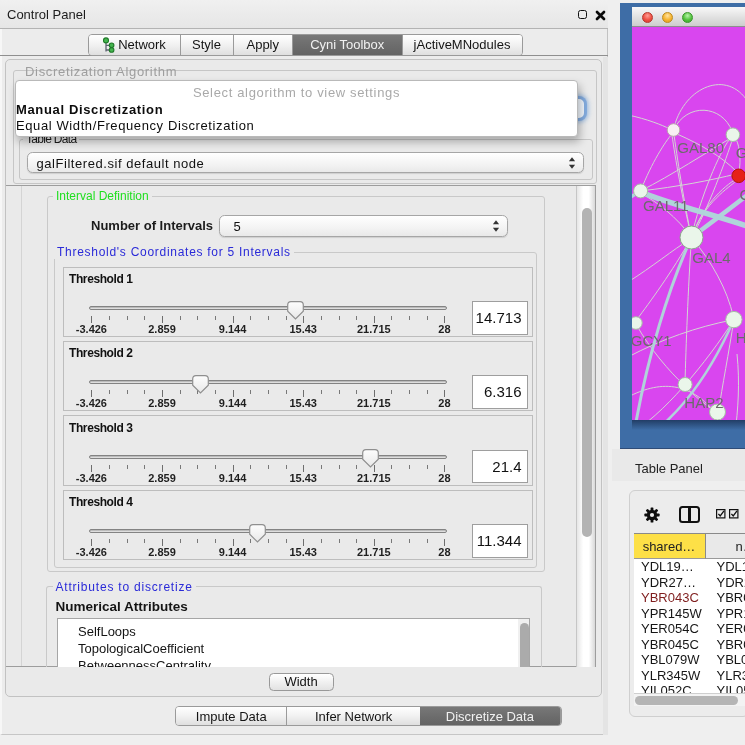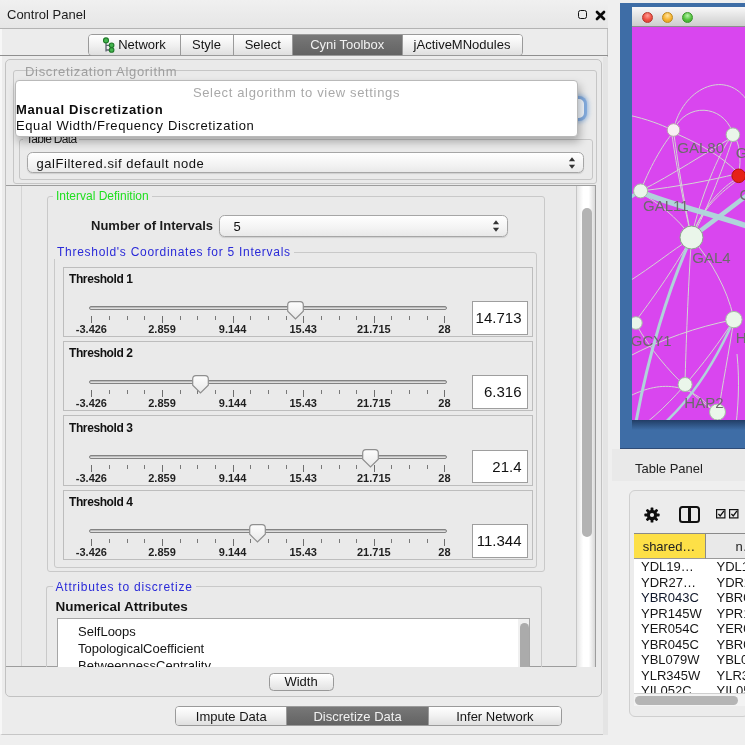--- a/index.html
+++ b/index.html
@@ -53,21 +53,21 @@
 <div class="abs" style="left:87.5px;top:33.5px;width:435px;height:22px;border:1px solid #9a9a9a;border-radius:4px;overflow:hidden;display:flex;">
   <div class="seg" style="width:92px;">
     <svg width="13" height="16" viewBox="0 0 13 16" style="margin-right:3px;">
       <path d="M4 5.5 V14.5 M4 8.3 H7.5 M4 13 H7.5" stroke="#5c6370" stroke-width="1.3" fill="none"></path>
       <circle cx="4" cy="3.4" r="2.5" fill="#44b54e" stroke="#1f7a28" stroke-width="1.1"></circle>
       <circle cx="9.6" cy="8.3" r="2.3" fill="#44b54e" stroke="#1f7a28" stroke-width="1.1"></circle>
       <circle cx="9.6" cy="13" r="2.3" fill="#44b54e" stroke="#1f7a28" stroke-width="1.1"></circle>
     </svg>
     Network</div>
   <div class="seg" style="width:53px;">Style</div>
-  <div class="seg" style="width:59.5px;">Select</div>
+  <div class="seg" style="width:59.5px;">Apply</div>
   <div class="seg sel" style="width:109.5px;">Cyni Toolbox</div>
   <div class="seg" style="width:119px;border-right:none;">jActiveMNodules</div>
 </div>
 
 <div class="abs" style="left:602.5px;top:57px;width:5px;height:678px;background:#e4e4e4;"></div>
 
 <div class="abs" style="left:5px;top:59px;width:597px;height:638px;background:#eaeaea;border:1px solid #c2c2c2;border-radius:5px;"></div>
 
 <div class="grp" style="left:13px;top:70px;width:584px;height:114px;"></div>
 <div class="abs" style="left:25px;top:64.5px;font-size:13px;letter-spacing:0.68px;line-height:13px;color:#9e9e9e;white-space:nowrap;">Discretization Algorithm</div>
@@ -286,22 +286,22 @@
   <div class="abs" style="left:461.5px;top:3.5px;width:9px;height:46px;background:#ababab;border-radius:4.5px 4.5px 0 0;"></div>
 </div>
 
 <div class="abs" style="left:268.5px;top:672.5px;width:65px;height:18.5px;border:1px solid #999;border-radius:4.5px;background:linear-gradient(#ffffff,#efefef 55%,#e2e2e2);display:flex;align-items:center;justify-content:center;font-size:13px;color:#111;">Width</div>
 
 <div class="abs" style="left:576px;top:186px;width:20px;height:481px;background:linear-gradient(90deg,#e6e6e6,#ffffff 35%,#ffffff 65%,#d8d8d8);border-left:1px solid #c6c6c6;border-right:1px solid #9d9d9d;"></div>
 <div class="abs" style="left:581.5px;top:208px;width:10px;height:329px;background:#b3b3b3;border-radius:5px;"></div>
 
 <div class="abs" style="left:175px;top:706px;width:387px;height:20px;border:1px solid #9a9a9a;border-radius:4px;overflow:hidden;display:flex;">
   <div class="seg" style="width:112px;">Impute Data</div>
+  <div class="seg" style="width:133px;border-right:none;">Infer Network</div>
   <div class="seg sel" style="width:142px;">Discretize Data</div>
-  <div class="seg" style="width:133px;border-right:none;">Infer Network</div>
 </div>
 
 <div class="abs" style="left:620px;top:3px;width:125px;height:446px;background:#3e6da6;border-bottom:1.5px solid #2e4c78;"></div>
 
 <div class="abs" style="left:631.5px;top:7px;width:113.5px;height:20px;background:linear-gradient(#f8f8f8,#cdcdcd);border-bottom:1px solid #8e8e8e;"></div>
 <div class="abs" style="left:641.5px;top:11.5px;width:11px;height:11px;border-radius:50%;background:radial-gradient(circle at 50% 30%,#ff9d94 0%,#ee4f42 55%,#d83a2e 100%);border:0.5px solid #b5372c;"></div>
 <div class="abs" style="left:661.5px;top:11.5px;width:11px;height:11px;border-radius:50%;background:radial-gradient(circle at 50% 30%,#ffe2a0 0%,#f5b32e 55%,#de9a1b 100%);border:0.5px solid #bd8a1c;"></div>
 <div class="abs" style="left:681.5px;top:11.5px;width:11px;height:11px;border-radius:50%;background:radial-gradient(circle at 50% 30%,#b7f3a8 0%,#52c23e 55%,#3da52c 100%);border:0.5px solid #38942a;"></div>
 
 <div class="abs" style="left:631.5px;top:27px;width:113.5px;height:393px;background:#d946ef;overflow:hidden;">
@@ -406,21 +406,21 @@
   </svg>
 
 <div class="abs" style="left:633.5px;top:532.5px;width:111.5px;height:160.5px;overflow:hidden;background:#fff;">
   <div class="abs" style="left:0;top:0;width:72px;height:26px;background:#fde047;border-top:1px solid #8a8a8a;border-bottom:1px solid #9a9a9a;border-right:1px solid #8a8a8a;text-align:center;font-size:13px;color:#222;line-height:26px;">shared…</div>
   <div class="abs" style="left:72px;top:0;width:120px;height:26px;background:#e9e9e9;border-top:1px solid #8a8a8a;border-bottom:1px solid #9a9a9a;font-size:13px;color:#222;line-height:26px;"><span style="margin-left:30px;">n…</span></div>
   <div id="TROWS">
       <div class="abs" style="left:7.5px;top:26.5px;font-size:13px;color:#161616;">YDL19…</div>
       <div class="abs" style="left:83px;top:26.5px;font-size:13px;color:#161616;">YDL19W</div>
       <div class="abs" style="left:7.5px;top:42px;font-size:13px;color:#161616;">YDR27…</div>
       <div class="abs" style="left:83px;top:42px;font-size:13px;color:#161616;">YDR27C</div>
-      <div class="abs" style="left:7.5px;top:57.5px;font-size:13px;color:#0f172a;">YBR043C</div>
+      <div class="abs" style="left:7.5px;top:57.5px;font-size:13px;color:#7f1d1d;">YBR043C</div>
       <div class="abs" style="left:83px;top:57.5px;font-size:13px;color:#161616;">YBR04C</div>
       <div class="abs" style="left:7.5px;top:73px;font-size:13px;color:#161616;">YPR145W</div>
       <div class="abs" style="left:83px;top:73px;font-size:13px;color:#161616;">YPR14W</div>
       <div class="abs" style="left:7.5px;top:88.5px;font-size:13px;color:#161616;">YER054C</div>
       <div class="abs" style="left:83px;top:88.5px;font-size:13px;color:#161616;">YER05C</div>
       <div class="abs" style="left:7.5px;top:104px;font-size:13px;color:#161616;">YBR045C</div>
       <div class="abs" style="left:83px;top:104px;font-size:13px;color:#161616;">YBR04C</div>
       <div class="abs" style="left:7.5px;top:119.5px;font-size:13px;color:#161616;">YBL079W</div>
       <div class="abs" style="left:83px;top:119.5px;font-size:13px;color:#161616;">YBL07W</div>
       <div class="abs" style="left:7.5px;top:135px;font-size:13px;color:#161616;">YLR345W</div>

